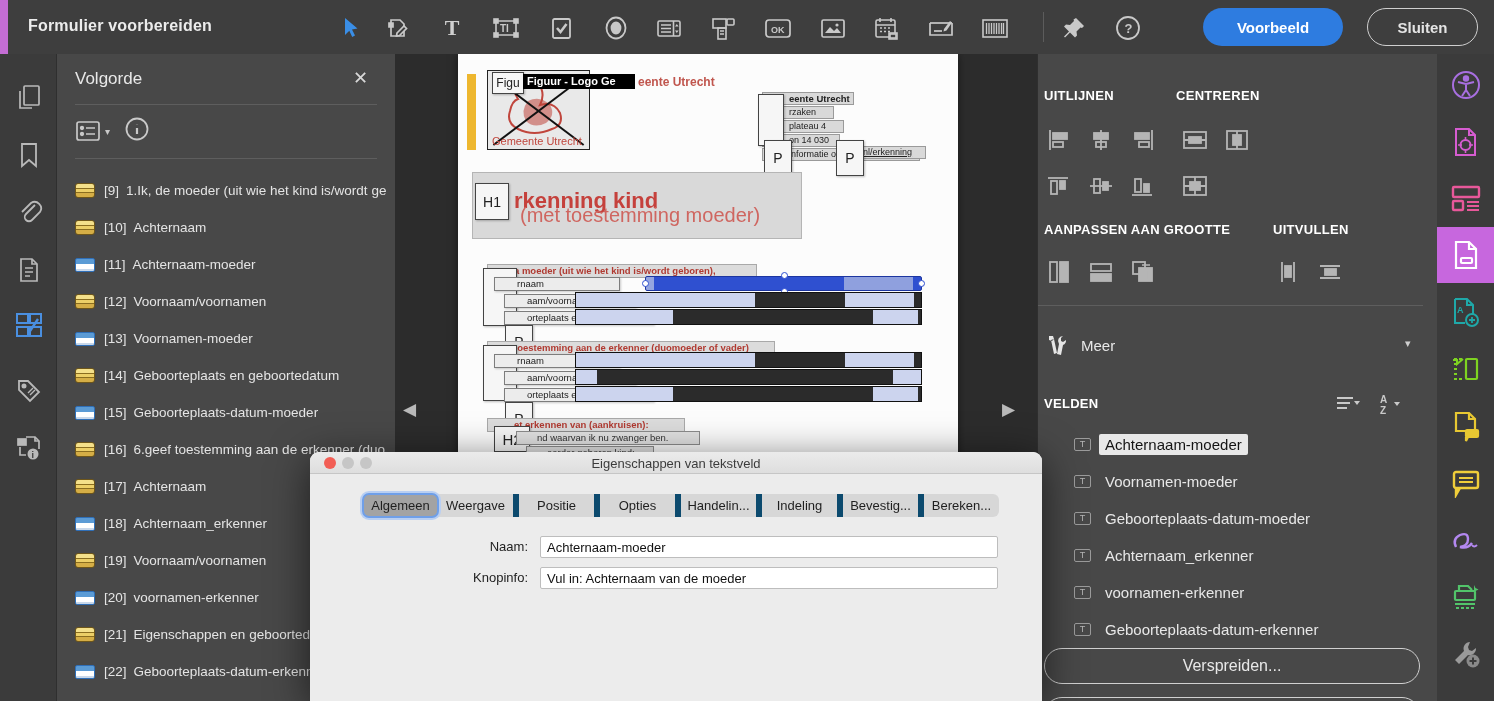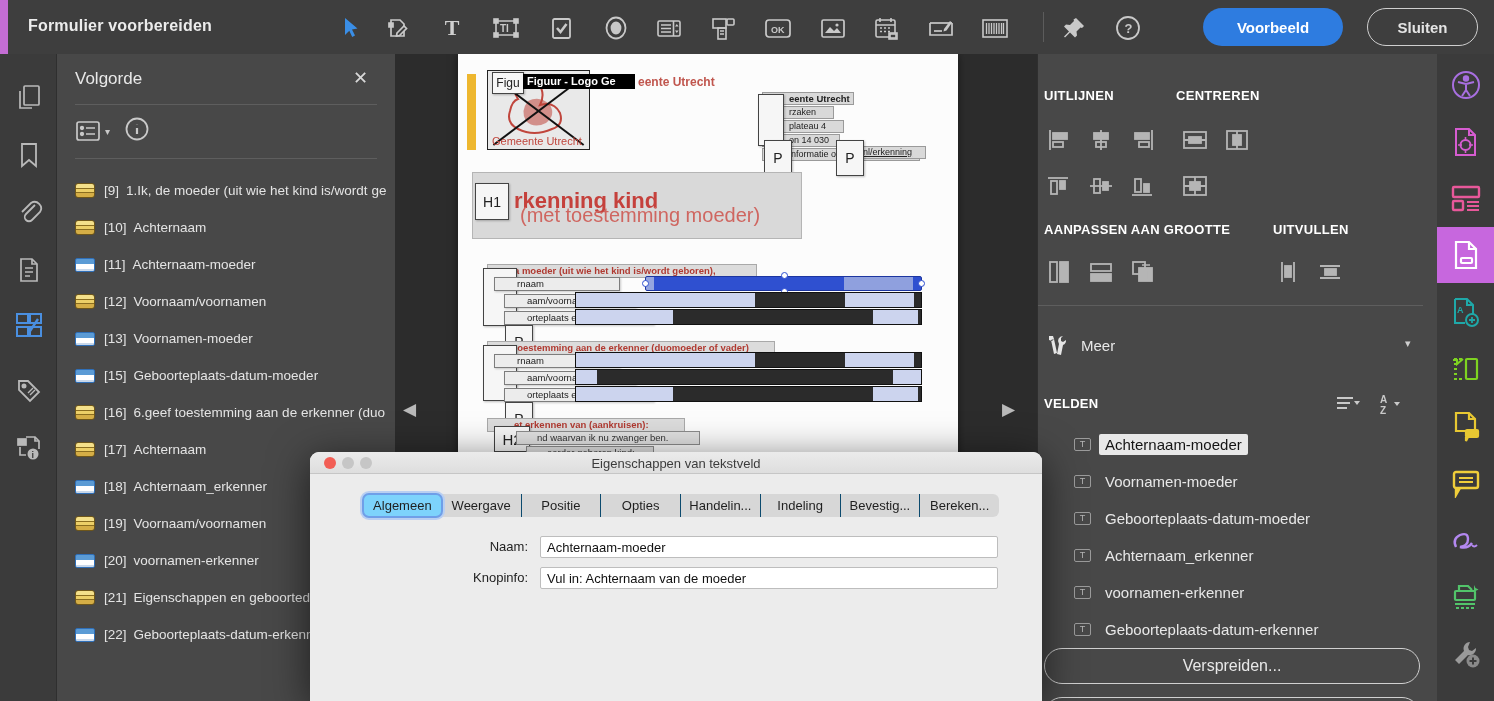--- a/index.html
+++ b/index.html
@@ -89,23 +89,23 @@
   .rrail { position:absolute; left:1437px; top:54px; width:57px; height:647px; background:#3b3b3b; z-index:20; }
   .rrail .ric { position:absolute; left:13px; width:32px; height:32px; display:flex; align-items:center; justify-content:center; cursor:pointer; }
   .ric-active { position:absolute; left:0; top:173px; width:57px; height:56px; background:#c767de; }
 
   
   .dialog { position:absolute; left:310px; top:452px; width:732px; height:249px; background:#ececec; border-radius:9px 9px 0 0; box-shadow:0 8px 40px rgba(0,0,0,.6); z-index:50; }
   .dlg-titlebar { position:absolute; left:0; top:0; width:732px; height:22px; background:linear-gradient(#ebebeb,#dedede); border-bottom:1px solid #c6c6c6; border-radius:9px 9px 0 0; }
   .tl { position:absolute; top:5px; width:12px; height:12px; border-radius:50%; }
   .dlg-title { position:absolute; left:0; top:4px; width:732px; text-align:center; font-size:13px; color:#3c3c3c; }
   .tabs { position:absolute; left:53px; top:42px; width:636px; height:23px; background:#d7d7d7; border-radius:6px; display:flex; }
-  .tab { flex:1; font-size:13px; color:#1f1f1f; display:flex; align-items:center; justify-content:center; border-right:1px solid #0c4a6e; cursor:pointer; white-space:nowrap; }
+  .tab { flex:1; font-size:13px; color:#1f1f1f; display:flex; align-items:center; justify-content:center; border-right:6px solid #0c4a6e; cursor:pointer; white-space:nowrap; }
   .tab:last-child { border-right:none; }
-  .tab.selected { background:#7dd3fc; border-radius:6px; border-right:none; outline:2px solid #6f9fe8; outline-offset:-1px; box-shadow:0 0 0 3px #b9cff2; }
+  .tab.selected { background:#a3a3a3; border-radius:6px; border-right:none; outline:2px solid #6f9fe8; outline-offset:-1px; box-shadow:0 0 0 3px #b9cff2; }
   .dlg-row { position:absolute; left:0; width:732px; height:22px; }
   .dlg-label { position:absolute; right:514px; top:3px; font-size:13px; color:#222; }
   .dlg-input { position:absolute; left:230px; top:0; width:458px; height:22px; background:#fff; border:1px solid #bdbdbd; border-radius:2px; font-size:13px; color:#111; padding:0 6px; font-family:"Liberation Sans",sans-serif; }
 </style>
 </head>
 <body>
 
 <div id="stage">
 
   <div class="topbar">
@@ -315,20 +315,25 @@
           <span class="o-num">[12]</span>
           <span class="o-label">Voornaam/voornamen</span>
         </div>
 
         <div class="o-item">
           <span class="o-ic t-field"></span>
           <span class="o-num">[13]</span>
           <span class="o-label">Voornamen-moeder</span>
         </div>
 
+        <div class="o-item">
+          <span class="o-ic t-group"></span>
+          <span class="o-num">[14]</span>
+          <span class="o-label">Geboorteplaats en geboortedatum</span>
+        </div>
 
         <div class="o-item">
           <span class="o-ic t-field"></span>
           <span class="o-num">[15]</span>
           <span class="o-label">Geboorteplaats-datum-moeder</span>
         </div>
 
         <div class="o-item">
           <span class="o-ic t-group"></span>
           <span class="o-num">[16]</span>

